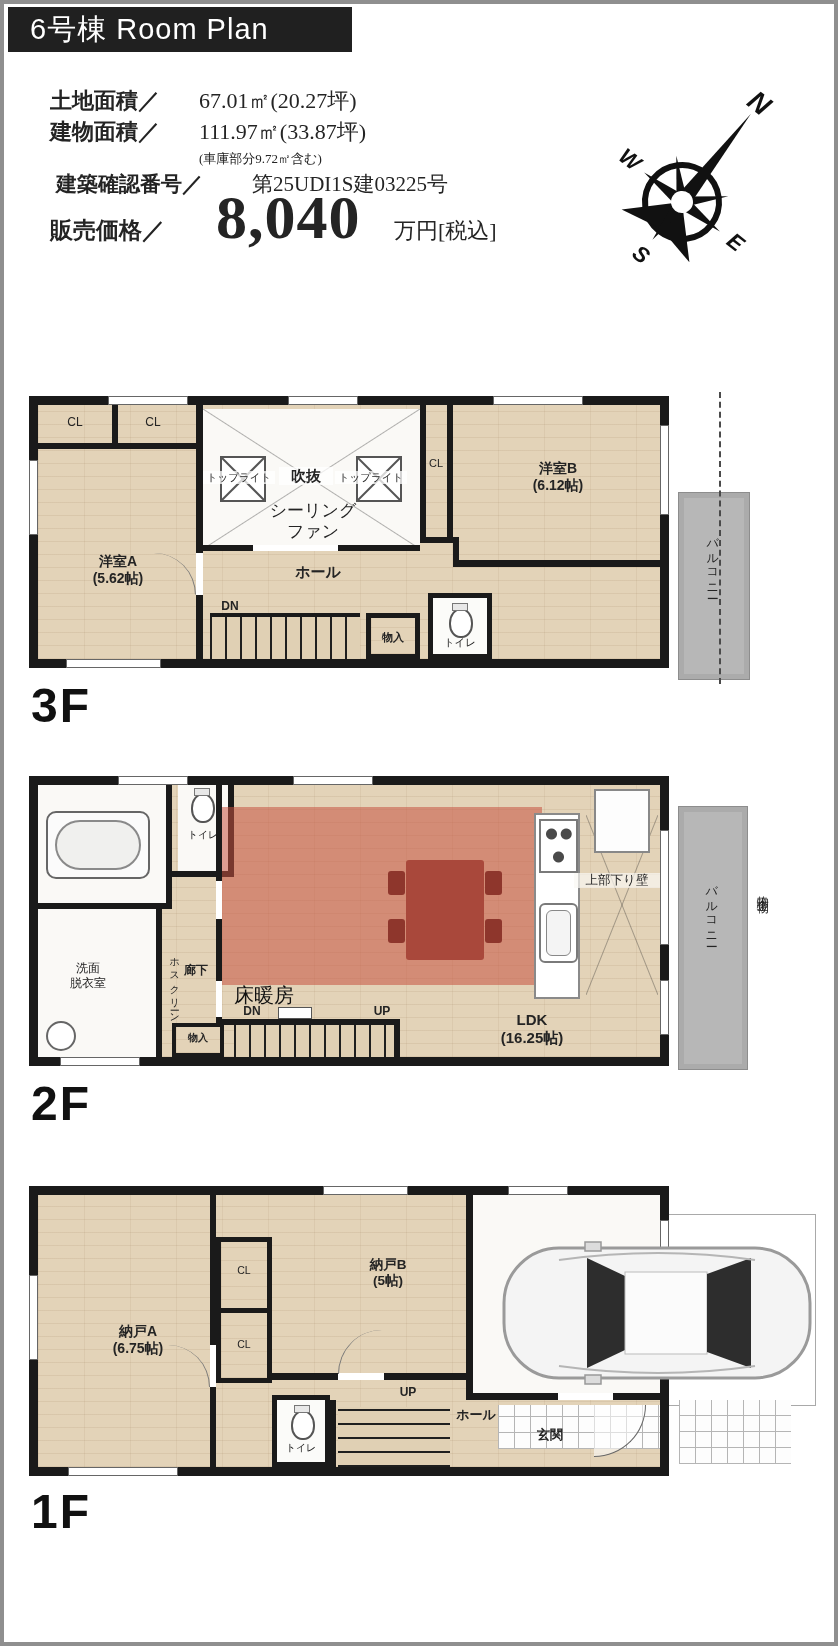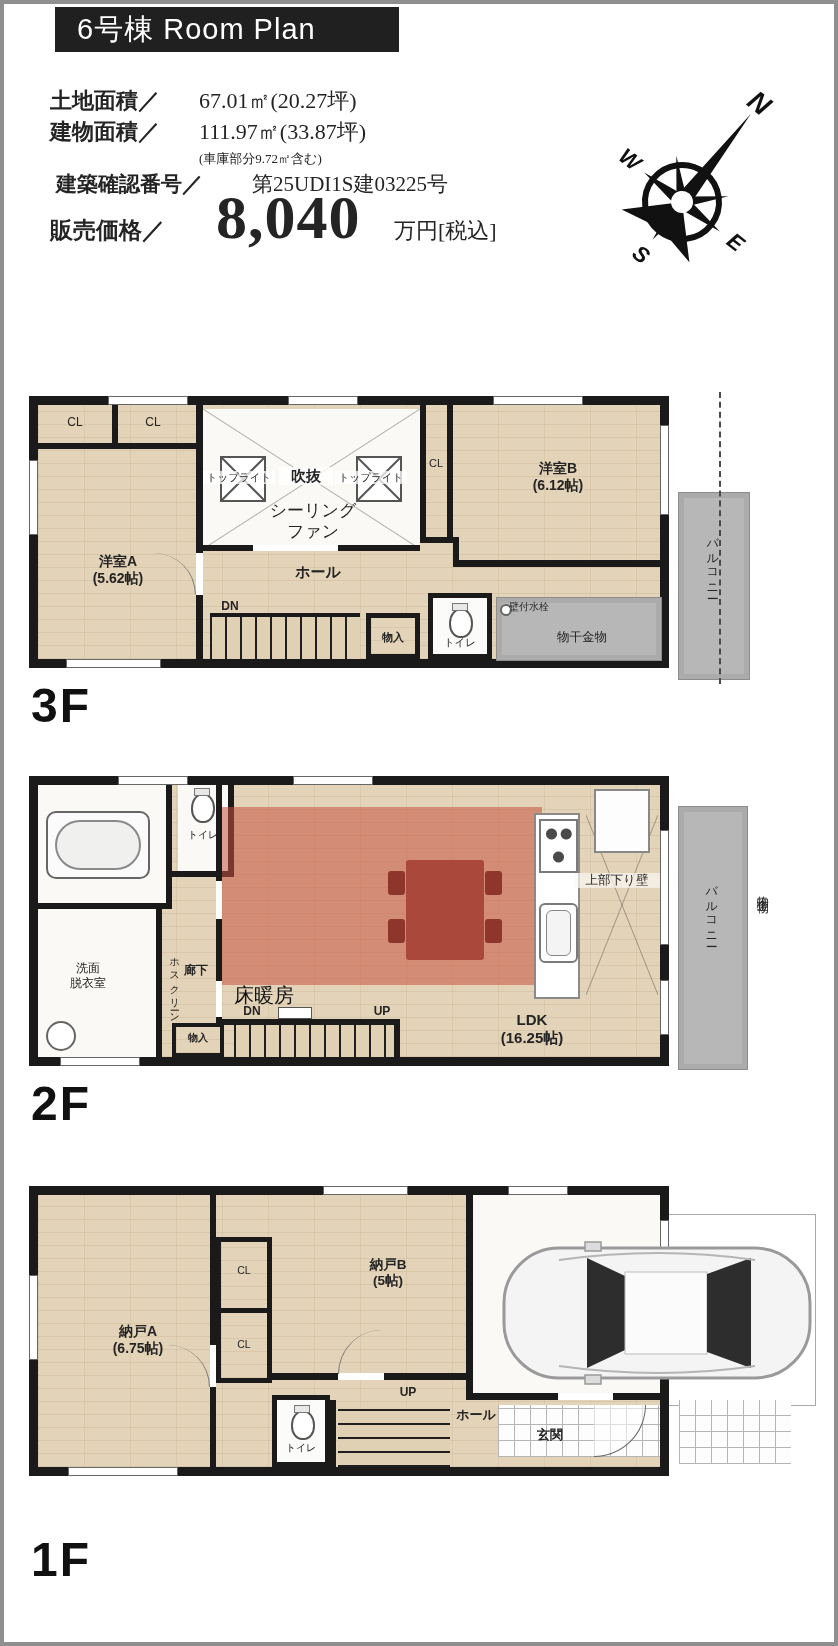--- a/index.html
+++ b/index.html
@@ -47,21 +47,21 @@
   .chair{position:absolute;background:#8e362c;border-radius:3px;}
   .floor-big{position:absolute;font-weight:bold;font-size:48px;letter-spacing:2px;color:#111;}
   .dashline{position:absolute;border-left:2px dashed #4a4a4a;}
   .skylight{position:absolute;}
 </style>
 </head>
 <body>
 
 <div class="page">
 
-  <div class="banner" style="left:4px;top:3px;width:322px;height:45px;padding-left:22px;font-size:29px;letter-spacing:1px;margin-left:47px;">
+  <div class="banner" style="left:4px;top:3px;width:322px;height:45px;padding-left:22px;font-size:29px;letter-spacing:1px;">
     <span>6号棟  Room Plan</span>
   </div>
 
   <div>
     <div class="lbl serif" style="left:46px;top:84px;font-size:22px;font-weight:bold;text-align:left;">土地面積／</div>
     <div class="lbl serif" style="left:195px;top:84px;font-size:22px;text-align:right;">67.01㎡(20.27坪)</div>
     <div class="lbl serif" style="left:46px;top:115px;font-size:22px;font-weight:bold;text-align:left;">建物面積／</div>
     <div class="lbl serif" style="left:195px;top:115px;font-size:22px;text-align:left;">111.97㎡(33.87坪)</div>
     <div class="lbl serif" style="left:195px;top:147px;font-size:13px;text-align:left;">(車庫部分9.72㎡含む)</div>
     <div class="lbl serif" style="left:52px;top:168px;font-size:21px;font-weight:bold;text-align:right;">建築確認番号／</div>
@@ -146,25 +146,20 @@
 
       <div class="abs wood" style="left:328px;top:208px;width:54px;height:46px;border:5px solid #1a1a1a;box-sizing:border-box;">
         <div class="lbl" style="left:0;top:13px;width:44px;font-size:11px;font-weight:600;">物入</div>
       </div>
 
       <div class="abs" style="left:390px;top:188px;width:64px;height:66px;border:5px solid #1a1a1a;box-sizing:border-box;background:#fbfbf9;">
         <div class="wc" style="left:16px;top:10px;"></div>
         <div class="lbl" style="left:0;top:38px;width:54px;font-size:10.5px;">トイレ</div>
       </div>
 
-      <div class="balc" style="left:458px;top:192px;width:164px;height:62px;">
-        <div class="basin" style="left:3px;top:6px;width:8px;height:8px;"></div>
-        <div class="lbl" style="left:12px;top:3px;width:60px;font-size:10px;text-align:left;">壁付水栓</div>
-        <div class="lbl" style="left:45px;top:32px;width:80px;font-size:12.5px;">物干金物</div>
-      </div>
 
       <div class="win" style="left:70px;top:-9px;width:80px;height:9px;"></div>
       <div class="win" style="left:250px;top:-9px;width:70px;height:9px;"></div>
       <div class="win" style="left:455px;top:-9px;width:90px;height:9px;"></div>
       <div class="win" style="left:-9px;top:55px;width:9px;height:75px;"></div>
       <div class="win" style="left:622px;top:20px;width:9px;height:90px;"></div>
       <div class="win" style="left:28px;top:254px;width:95px;height:9px;"></div>
     </div>
     <div class="floor-big" style="left:2px;top:282px;">3F</div>
   </div>
@@ -276,21 +271,21 @@
         <div class="wc" style="left:14px;top:10px;"></div>
         <div class="lbl" style="left:0;top:42px;width:48px;font-size:10px;">トイレ</div>
       </div>
 
       <div class="wall" style="left:292px;top:205px;width:6px;height:67px;"></div>
       <div class="stairsH" style="left:300px;top:212px;width:112px;height:60px;"></div>
       <div class="lbl" style="left:352px;top:190px;width:36px;font-size:12px;font-weight:bold;">UP</div>
 
       <div class="lbl" style="left:398px;top:212px;width:80px;font-size:13px;font-weight:600;">ホール</div>
 
-      <div class="tile" style="left:460px;top:210px;width:162px;height:52px;">
+      <div class="tile" style="left:460px;top:210px;width:162px;height:44px;">
         <div class="lbl" style="left:22px;top:22px;width:60px;font-size:13px;font-weight:600;">玄関</div>
         <div class="arc" style="left:96px;top:0px;width:52px;height:52px;border-right:1.6px solid #666;border-bottom:1.6px solid #666;border-radius:0 0 100% 0;background:rgba(255,255,255,.55);"></div>
       </div>
 
       <div class="win" style="left:285px;top:-9px;width:85px;height:9px;"></div>
       <div class="win" style="left:470px;top:-9px;width:60px;height:9px;"></div>
       <div class="win" style="left:-9px;top:80px;width:9px;height:85px;"></div>
       <div class="win" style="left:622px;top:25px;width:9px;height:150px;"></div>
       <div class="win" style="left:30px;top:272px;width:110px;height:9px;"></div>
     </div>
@@ -299,16 +294,16 @@
       <rect x="5" y="10" width="306" height="130" rx="55" ry="55" fill="#f4f4f4" stroke="#9a9a9a" stroke-width="3"></rect>
       <rect x="86" y="4" width="16" height="9" fill="#dcdcdc" stroke="#999" stroke-width="1.5"></rect>
       <rect x="86" y="137" width="16" height="9" fill="#dcdcdc" stroke="#999" stroke-width="1.5"></rect>
       <polygon points="88,20 126,38 126,112 88,130" fill="#2d2d2d"></polygon>
       <rect x="126" y="34" width="82" height="82" fill="#fbfbfb" stroke="#bbb" stroke-width="1"></rect>
       <polygon points="208,36 252,20 252,130 208,114" fill="#2d2d2d"></polygon>
       <path d="M60,22 Q160,8 256,22" fill="none" stroke="#b5b5b5" stroke-width="2"></path>
       <path d="M60,128 Q160,142 256,128" fill="none" stroke="#b5b5b5" stroke-width="2"></path>
     </svg>
 
-    <div class="floor-big" style="left:2px;top:312px;margin-top:48px;">1F</div>
+    <div class="floor-big" style="left:2px;top:312px;">1F</div>
   </div>
 
 </div>
 
 </body></html>

